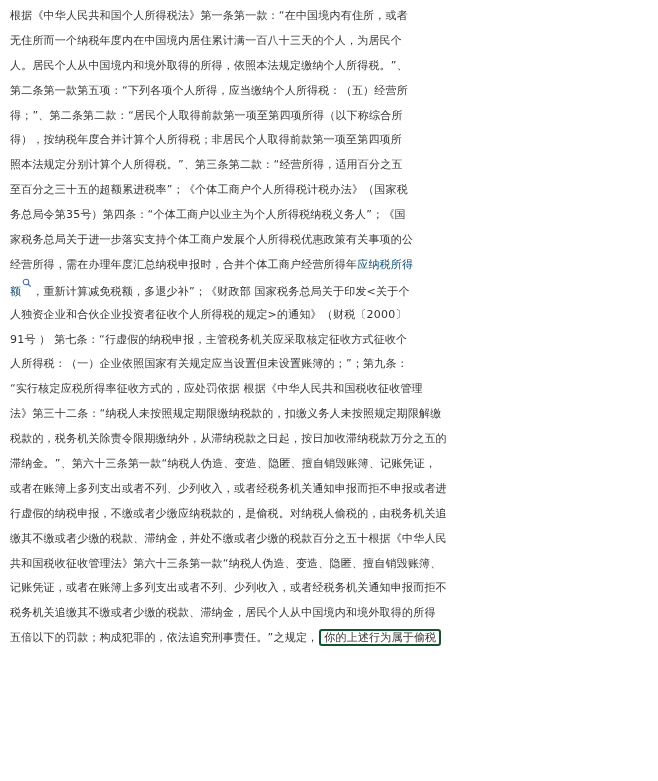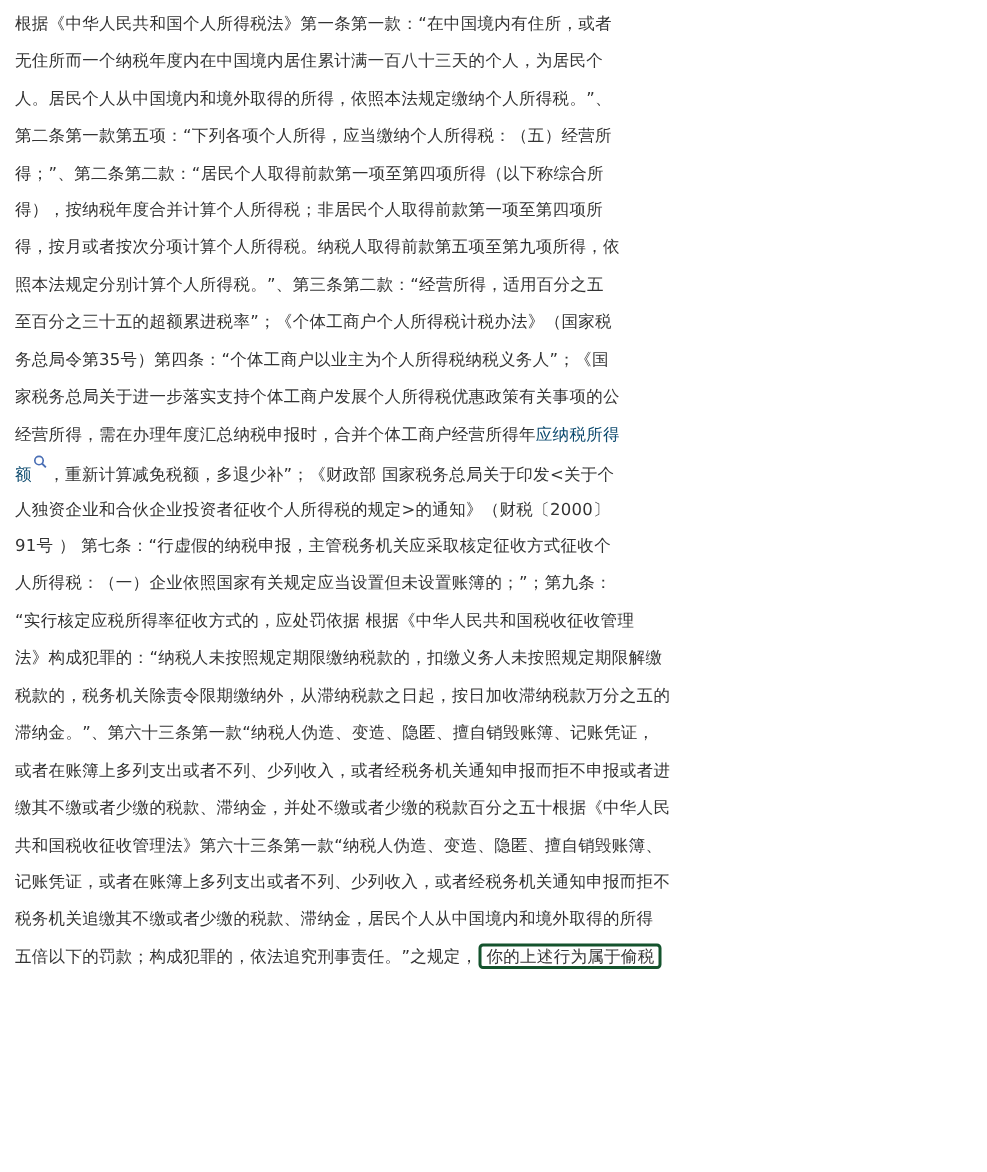--- a/index.html
+++ b/index.html
@@ -56,44 +56,44 @@
 </head>
 <body>
 
 <div class="article">
   <div class="line">根据《中华人民共和国个人所得税法》第一条第一款：“在中国境内有住所，或者</div>
   <div class="line">无住所而一个纳税年度内在中国境内居住累计满一百八十三天的个人，为居民个</div>
   <div class="line">人。居民个人从中国境内和境外取得的所得，依照本法规定缴纳个人所得税。”、</div>
   <div class="line">第二条第一款第五项：“下列各项个人所得，应当缴纳个人所得税：（五）经营所</div>
   <div class="line">得；”、第二条第二款：“居民个人取得前款第一项至第四项所得（以下称综合所</div>
   <div class="line">得），按纳税年度合并计算个人所得税；非居民个人取得前款第一项至第四项所</div>
-  <div class="line">得，按月或者按次分项计算个人所得税。纳税人取得前款第五项至第九项所得，依</div>
   <div class="line">照本法规定分别计算个人所得税。”、第三条第二款：“经营所得，适用百分之五</div>
   <div class="line">至百分之三十五的超额累进税率”；《个体工商户个人所得税计税办法》（国家税</div>
   <div class="line">务总局令第35号）第四条：“个体工商户以业主为个人所得税纳税义务人”；《国</div>
   <div class="line">家税务总局关于进一步落实支持个体工商户发展个人所得税优惠政策有关事项的公</div>
 
   <div class="line">
     <span>经营所得，需在办理年度汇总纳税申报时，合并个体工商户经营所得年</span><span class="link">应纳税所得</span>
   </div>
   <div class="line">
     <span class="link">额</span><span class="search-glyph"><svg viewBox="0 0 10 10">
           <circle cx="4" cy="4" r="2.8" fill="none" stroke="#4a6fb5" stroke-width="1.1"></circle>
           <line x1="6" y1="6" x2="8.6" y2="8.6" stroke="#4a6fb5" stroke-width="1.2"></line>
         </svg></span><span>，重新计算减免税额，多退少补”；《财政部 国家税务总局关于印发&lt;关于个</span>
   </div>
 
   <div class="line">人独资企业和合伙企业投资者征收个人所得税的规定&gt;的通知》（财税〔2000〕</div>
   <div class="line">91号 ） 第七条：“行虚假的纳税申报，主管税务机关应采取核定征收方式征收个</div>
   <div class="line">人所得税：（一）企业依照国家有关规定应当设置但未设置账簿的；”；第九条：</div>
   <div class="line">“实行核定应税所得率征收方式的，应处罚依据 根据《中华人民共和国税收征收管理</div>
-  <div class="line">法》构成犯罪的：“纳税人未按照规定期限缴纳税款的，扣缴义务人未按照规定期限解缴</div>
+  <div class="line">法》第三十二条：“纳税人未按照规定期限缴纳税款的，扣缴义务人未按照规定期限解缴</div>
   <div class="line">税款的，税务机关除责令限期缴纳外，从滞纳税款之日起，按日加收滞纳税款万分之五的</div>
   <div class="line">滞纳金。”、第六十三条第一款“纳税人伪造、变造、隐匿、擅自销毁账簿、记账凭证，</div>
   <div class="line">或者在账簿上多列支出或者不列、少列收入，或者经税务机关通知申报而拒不申报或者进</div>
+  <div class="line">行虚假的纳税申报，不缴或者少缴应纳税款的，是偷税。对纳税人偷税的，由税务机关追</div>
   <div class="line">缴其不缴或者少缴的税款、滞纳金，并处不缴或者少缴的税款百分之五十根据《中华人民</div>
   <div class="line">共和国税收征收管理法》第六十三条第一款“纳税人伪造、变造、隐匿、擅自销毁账簿、</div>
   <div class="line">记账凭证，或者在账簿上多列支出或者不列、少列收入，或者经税务机关通知申报而拒不</div>
   <div class="line">税务机关追缴其不缴或者少缴的税款、滞纳金，居民个人从中国境内和境外取得的所得</div>
 
   <div class="line">
     <span>五倍以下的罚款；构成犯罪的，依法追究刑事责任。”之规定，</span><span class="highlight">你的上述行为属于偷税</span>
   </div>
 </div>
 

